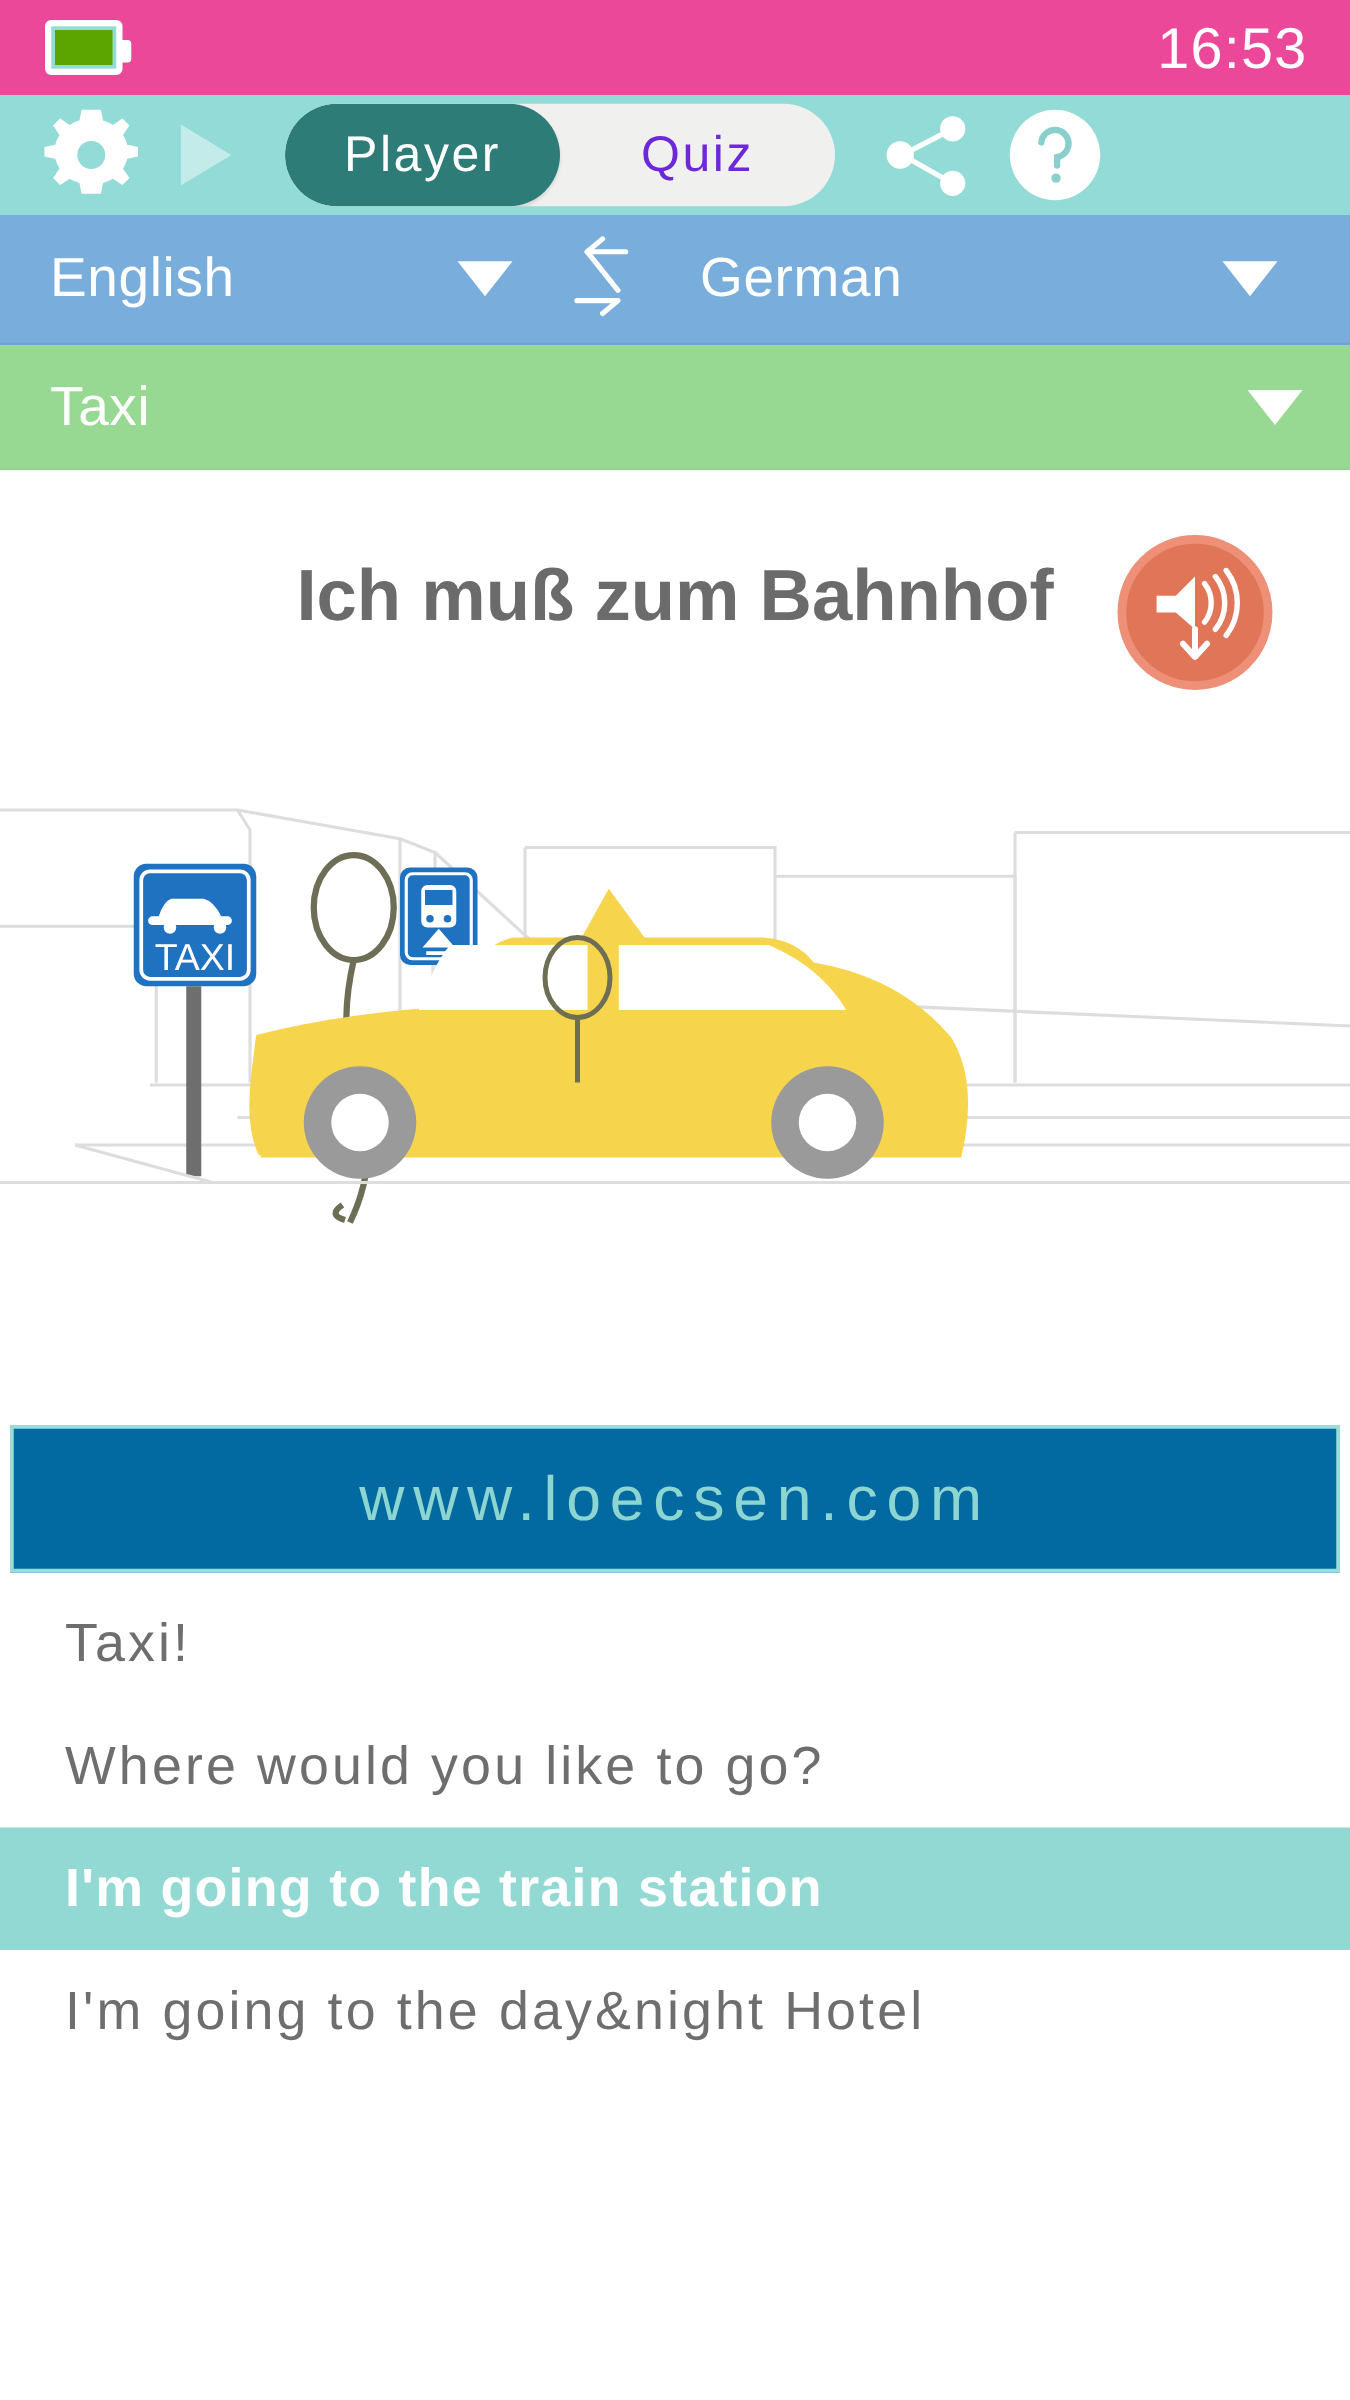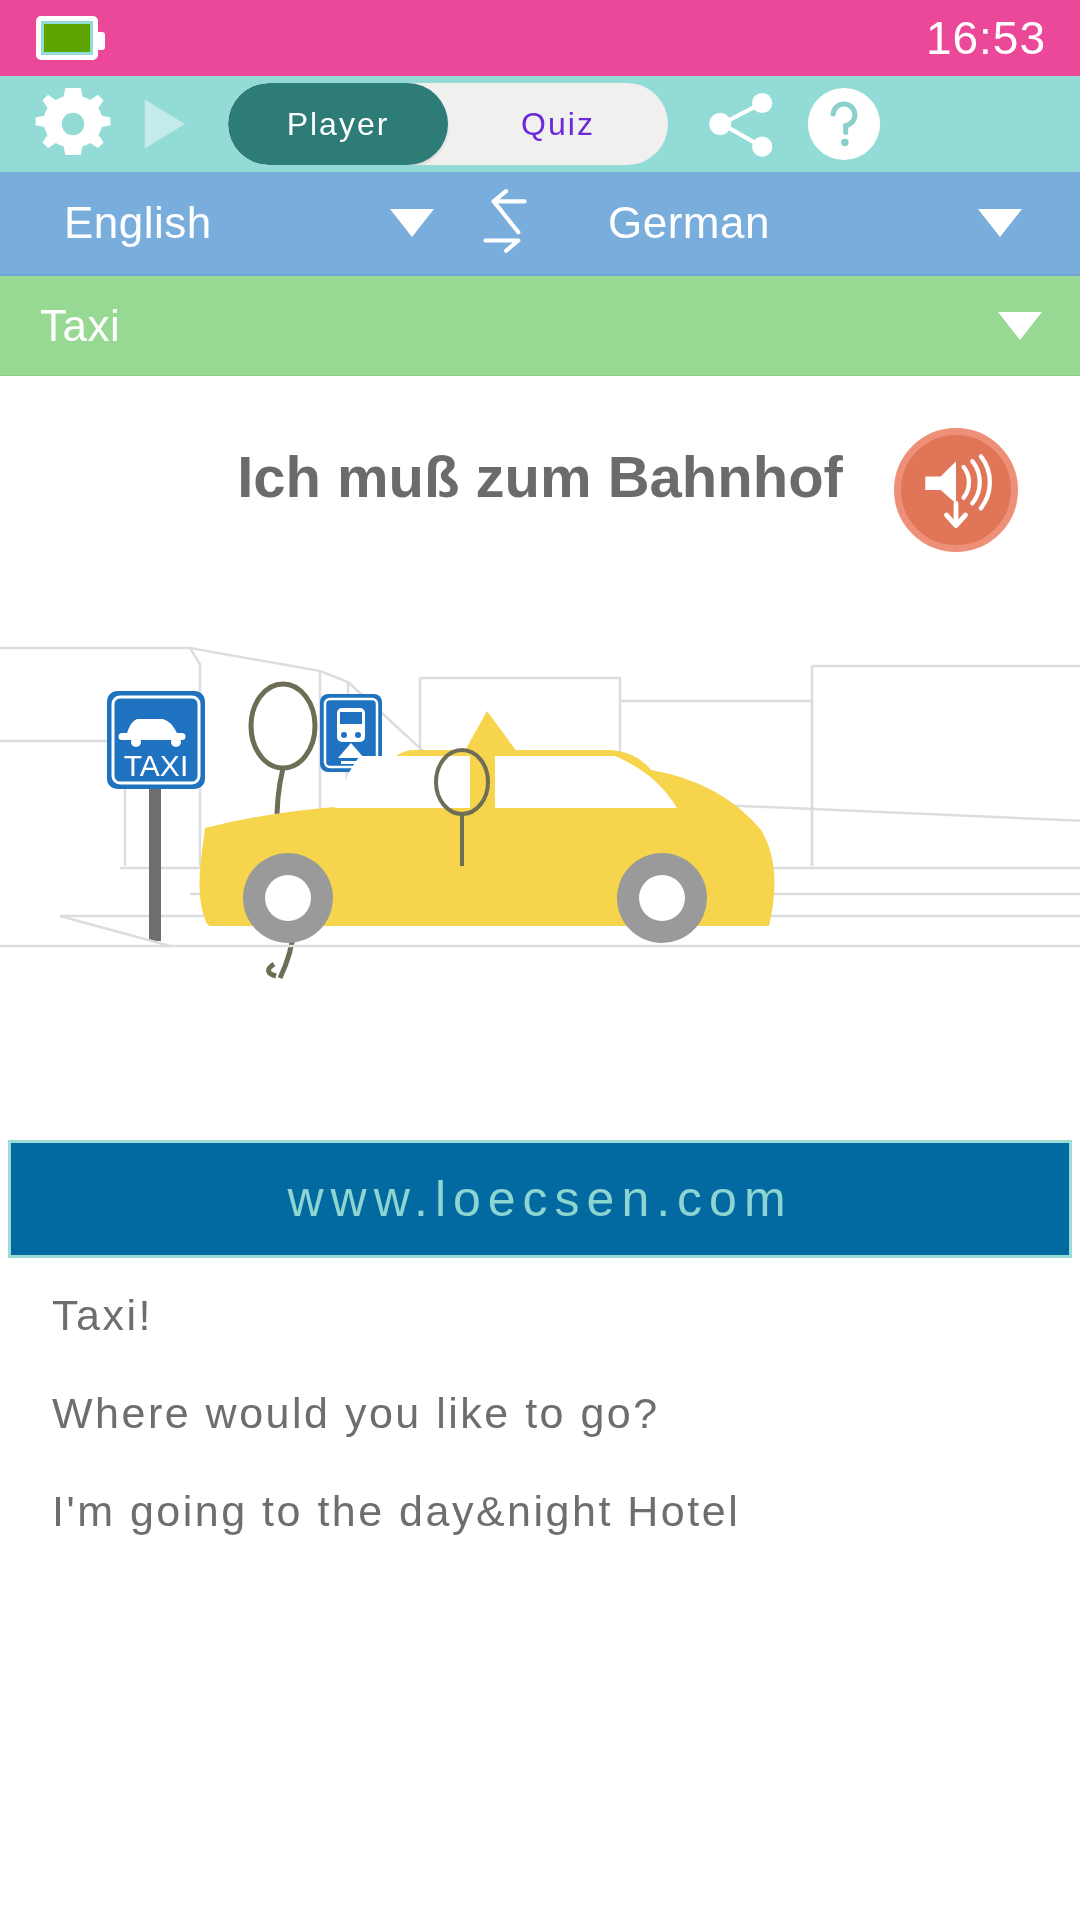--- a/index.html
+++ b/index.html
@@ -69,21 +69,21 @@
     margin-right:28px;
     border-radius:41px;
     background:#F0F0EE;
     display:flex;
     overflow:hidden;
     position:relative;
   }
   .toggle-seg {
     flex:1;
     display:flex; align-items:center; justify-content:center;
-    font-size:32px;
+    font-size:40px;
     letter-spacing:2px;
     font-weight:400;
   }
   .toggle-seg.active {
     background:#2E7C77;
     color:#ffffff;
     border-radius:41px;
     box-shadow:0 2px 3px rgba(0,0,0,.12);
   }
   .toggle-seg.inactive { color:#6d28d9; }
@@ -92,21 +92,20 @@
   .lang-bar {
     height:104px;
     background:#79AEDC;
     display:flex;
     align-items:center;
     border-bottom:2px solid #6FA4D4;
   }
   .lang-cell {
     display:flex; align-items:center;
     height:100%;
-    margin-left:24px;
   }
   .lang-left { width:440px; padding-left:40px; justify-content:space-between; padding-right:30px; }
   .lang-right { flex:1; padding-left:40px; justify-content:space-between; padding-right:58px;gap:42px; }
   .lang-name {
     color:#ffffff;
     font-size:44px;
     font-weight:300;
     letter-spacing:.5px;
   }
   .caret {
@@ -355,14 +354,15 @@
   </svg>
 </div>
 
 <div class="banner">
   <span class="banner-text">www.loecsen.com</span>
 </div>
 
 <div class="phrase-list">
   <div class="phrase-row">Taxi!</div>
   <div class="phrase-row">Where would you like to go?</div>
+  <div class="phrase-row selected">I'm going to the train station</div>
   <div class="phrase-row">I'm going to the day&amp;night Hotel</div>
 </div>
 
 </body></html>

